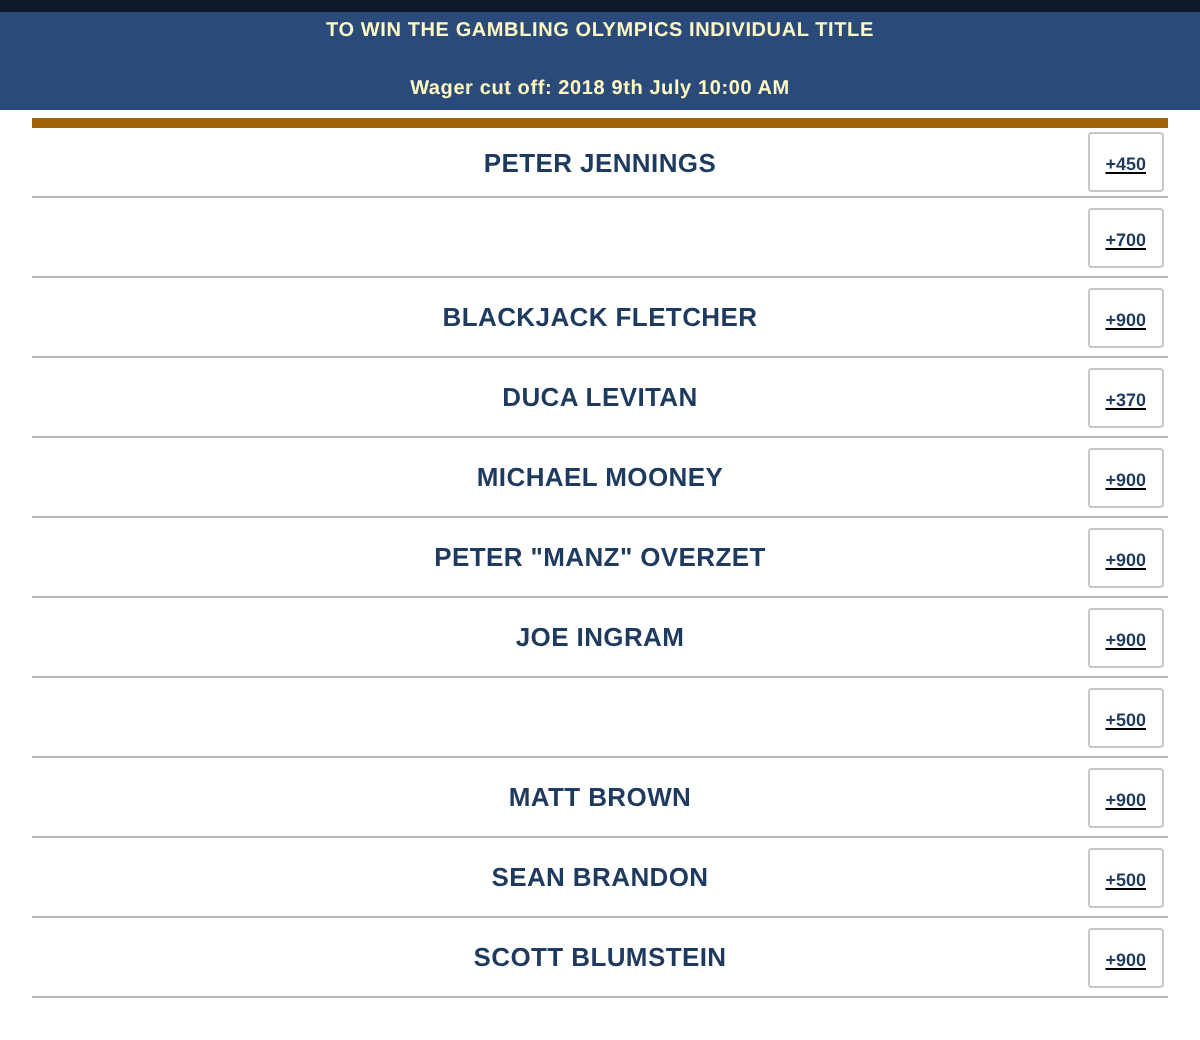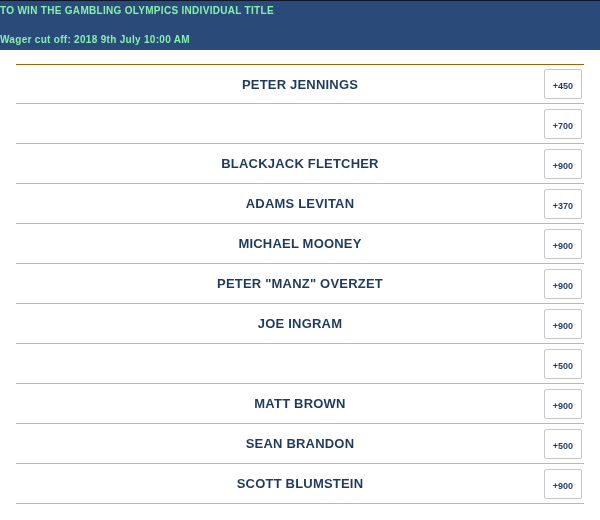--- a/index.html
+++ b/index.html
@@ -9,24 +9,24 @@
     }
     body {
       font-family: Arial, Helvetica, sans-serif;
       background: #ffffff;
       width: 600px;
       height: 520px;
       overflow: hidden;
     }
     .header {
       background: #2a4a7a;
-      color: #86efac;
-      text-align: left;
+      color: #fef9c3;
+      text-align: center;
       padding: 4px 0 5px 0;
-      border-top: 1px solid #0f172a;
+      border-top: 6px solid #0f172a;
     }
     .header-title {
       font-size: 10px;
       font-weight: bold;
       letter-spacing: 0.3px;
     }
     .header-subtitle {
       font-size: 10px;
       font-weight: bold;
       margin-top: 18px;
@@ -37,42 +37,43 @@
     }
     .row {
       display: flex;
       align-items: center;
       justify-content: center;
       position: relative;
       height: 40px;
       border-bottom: 1px solid #b8b8b8;
     }
     .row:first-child {
-      border-top: 1px solid #a16207;
-      margin-top: 14px;
+      border-top: 5px solid #a16207;
+      margin-top: 4px;
     }
     .name {
       color: #1f3a5f;
       font-weight: bold;
       font-size: 13px;
       letter-spacing: 0.2px;
       text-align: center;
     }
     .odds-box {
       position: absolute;
       right: 2px;
       top: 50%;
       transform: translateY(-50%);
       border: 1px solid #c8c8c8;
       border-radius: 2px;
       padding: 5px 8px;
       min-width: 38px;
       text-align: right;
       background: #ffffff;
       cursor: pointer;
+      text-decoration: underline;
     }
     .odds-value {
       color: #1f3a5f;
       font-size: 9px;
       font-weight: bold;
     }
   </style>
 </head>
 <body>
 
@@ -93,21 +94,21 @@
       <span class="odds-value">+700</span>
     </div>
   </div>
   <div class="row">
     <span class="name">BLACKJACK FLETCHER</span>
     <div class="odds-box">
       <span class="odds-value">+900</span>
     </div>
   </div>
   <div class="row">
-    <span class="name">ADAMS LEVITAN</span>
+    <span class="name">DUCA LEVITAN</span>
     <div class="odds-box">
       <span class="odds-value">+370</span>
     </div>
   </div>
   <div class="row">
     <span class="name">MICHAEL MOONEY</span>
     <div class="odds-box">
       <span class="odds-value">+900</span>
     </div>
   </div>

